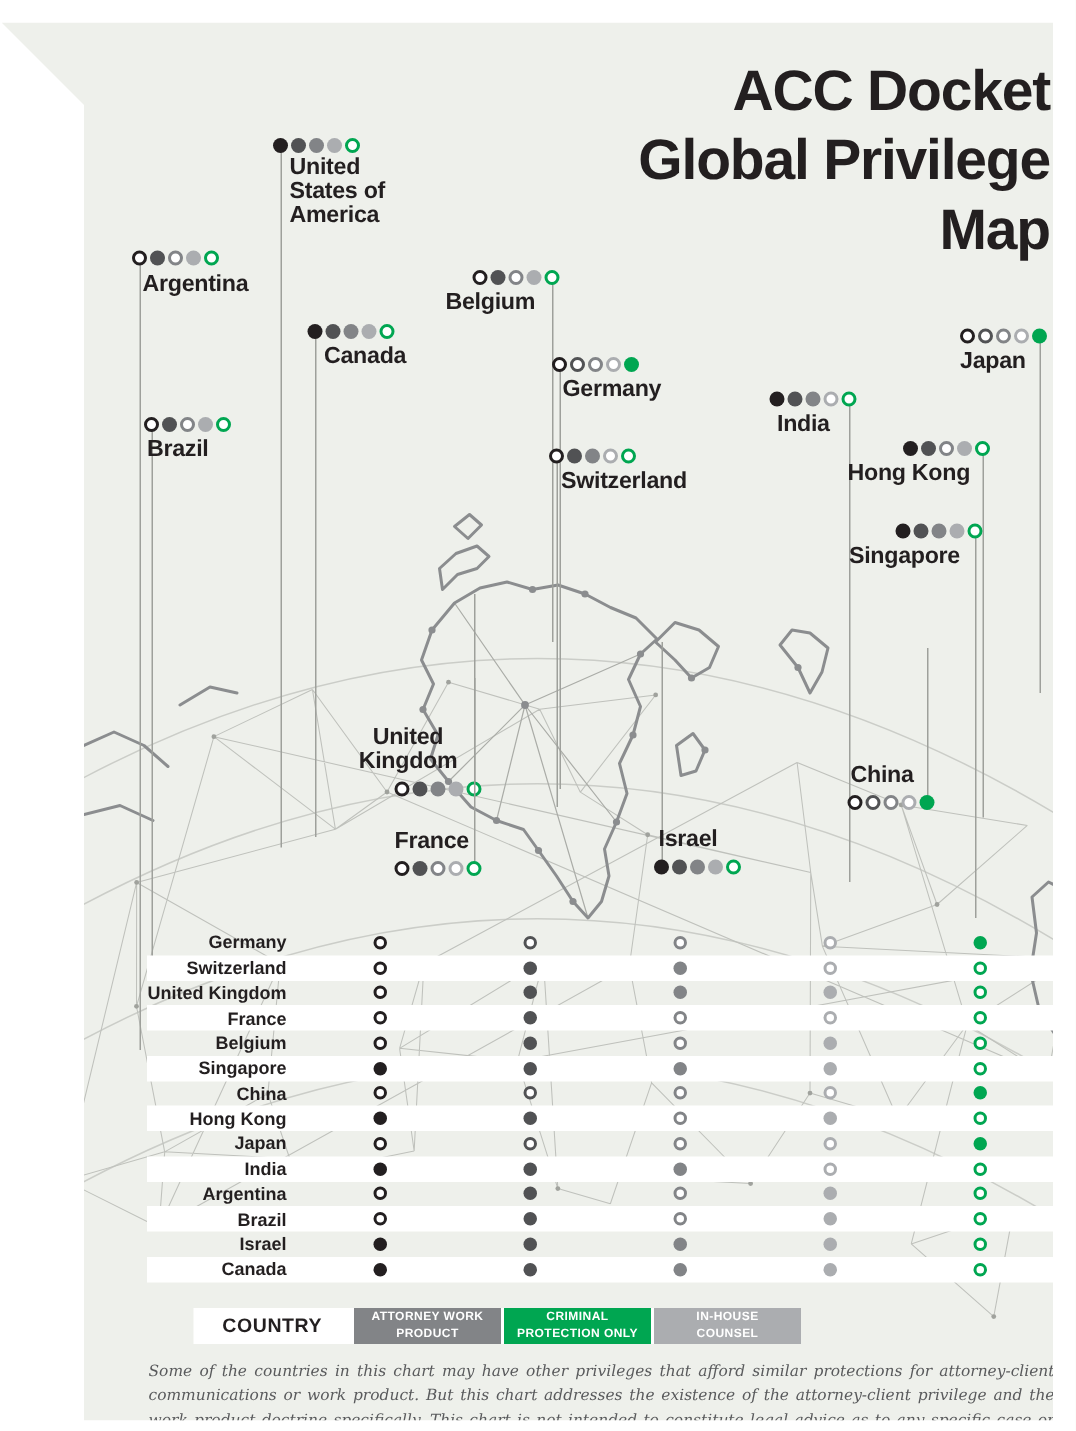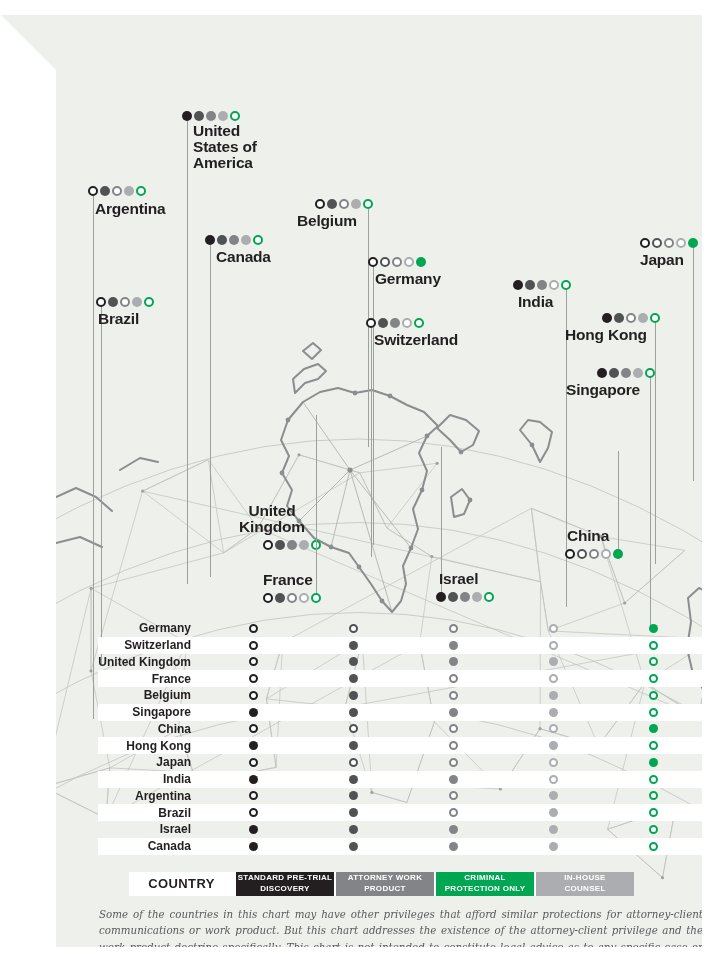--- a/index.html
+++ b/index.html
@@ -4,21 +4,21 @@
 <style>
   html,body{margin:0;padding:0;background:#ffffff;}
   .page{position:relative;width:717px;height:954px;background:#ffffff;overflow:hidden;
         font-family:"Liberation Sans",sans-serif;}
   .content{position:absolute;inset:0;background:#eef0eb;
         clip-path:polygon(1px 15px,702px 15px,702px 947px,56px 947px,56px 70px);}
   #worldmap{position:absolute;left:0;top:0;width:717px;height:954px;z-index:1;}
   .title{position:absolute;top:38px;right:17px;margin:0;z-index:2;
         font-size:38px;line-height:1.22;font-weight:700;color:#231f20;
         text-align:right;letter-spacing:-0.8px;white-space:pre-line;}
-  #map-labels{position:absolute;inset:0;z-index:3;margin-top:19px;}
+  #map-labels{position:absolute;inset:0;z-index:3;}
   .map-label{position:absolute;font-weight:700;font-size:15.5px;line-height:1.04;
         color:#231f20;letter-spacing:-0.2px;white-space:pre-line;}
   .map-label.center{transform:translateX(-50%);text-align:center;}
   .dotrow{position:absolute;display:flex;gap:2px;}
   .dot{display:inline-block;border-radius:50%;box-sizing:border-box;flex:0 0 auto;}
   .leader{position:absolute;width:1.2px;background:#9ea09b;}
   .table{position:absolute;left:98px;top:620px;width:605px;z-index:4;}
   .trow{display:grid;grid-template-columns:105px repeat(5,100px);height:16.75px;align-items:center;}
   .trow:nth-child(even){background:#ffffff;}
   .tname{text-align:right;padding-right:12px;font-weight:700;font-size:12px;color:#231f20;}
@@ -97,20 +97,23 @@
         <circle cx="427" cy="436" r="2.4"></circle>
           <circle cx="390" cy="396" r="2.4"></circle>
         <circle cx="355" cy="393" r="2.4"></circle>
           <circle cx="461" cy="452" r="2.4"></circle>
         <circle cx="470" cy="500" r="2.4"></circle>
           <circle cx="532" cy="445" r="2.4"></circle>
         <circle cx="350" cy="470" r="2.6"></circle>
       </g>
     </svg>
 
+    <h1 class="title">ACC Docket
+Global Privilege
+Map</h1>
 
     <div id="map-labels">
         <div class="leader" style="left: 186.5px; top: 101px; height: 464px;"></div>
         <div class="dotrow" style="left: 182px; top: 92px;">
           <span class="dot" style="width: 10px; height: 10px; background: rgb(35, 31, 32);"></span>
           <span class="dot" style="width: 10px; height: 10px; background: rgb(81, 82, 84);"></span>
           <span class="dot" style="width: 10px; height: 10px; background: rgb(130, 132, 135);"></span>
           <span class="dot" style="width: 10px; height: 10px; background: rgb(171, 173, 176);"></span>
           <span class="dot" style="width: 10px; height: 10px; background: rgb(255, 255, 255); border: 2.5px solid rgb(0, 166, 81);"></span>
         </div>
@@ -496,22 +499,20 @@
             <span class="dot" style="width: 9px; height: 9px; background: rgb(171, 173, 176);"></span>
           </div>
           <div class="tcell">
             <span class="dot" style="width: 9px; height: 9px; background: rgb(255, 255, 255); border: 2.2px solid rgb(0, 166, 81);"></span>
           </div>
         </div>
       </div>
 
     <div id="legend" class="legend">
       <div class="lcell lcountry">COUNTRY</div>
-    <div class="lcell" style="background: rgb(35, 31, 32);">STANDARD PRE-TRIAL
-DISCOVERY</div>
         <div class="lcell" style="background: rgb(130, 132, 135);">ATTORNEY WORK
 PRODUCT</div>
         <div class="lcell" style="background: rgb(0, 166, 81);">CRIMINAL
 PROTECTION ONLY</div>
         <div class="lcell" style="background: rgb(171, 173, 176);">IN-HOUSE
 COUNSEL</div>
       </div>
 
     <p class="footnote">Some of the countries in this chart may have other privileges that afford similar protections for attorney-client communications or work product. But this chart addresses the existence of the attorney-client privilege and the work product doctrine specifically. This chart is not intended to constitute legal advice as to any specific case or factual circumstance. Readers requiring legal advice on a specific case or circumstance should consult with counsel admitted in the relevant jurisdiction.</p>
   </div>

